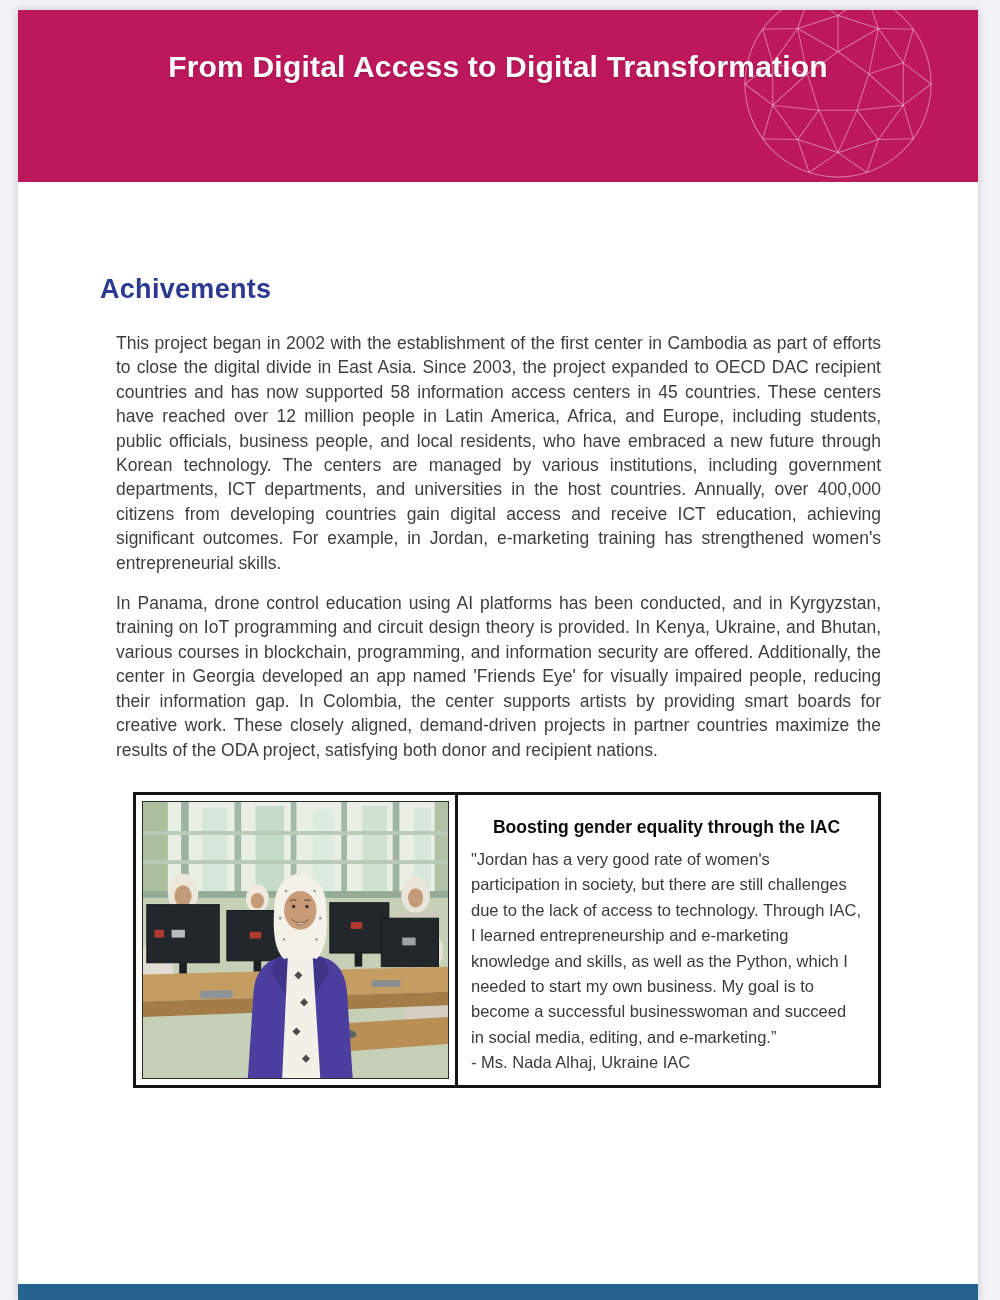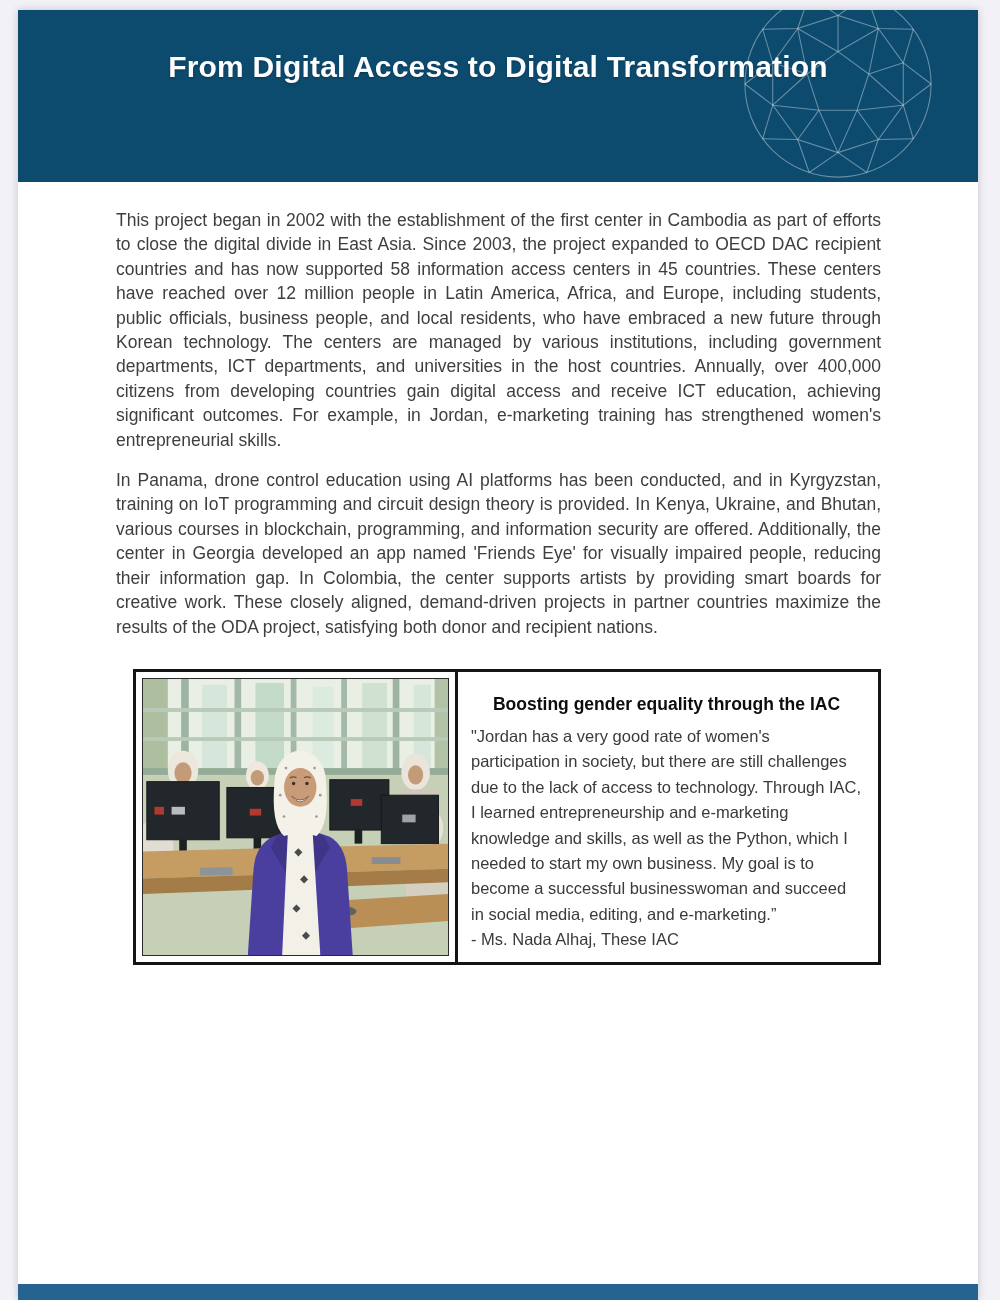--- a/index.html
+++ b/index.html
@@ -19,21 +19,21 @@
     left: 18px; top: 10px;
     width: 960px; height: 1290px;
     background: #ffffff;
     box-shadow: 0 0 7px rgba(60,60,80,0.25);
     overflow: hidden;
   }
   
   .header-band {
     position: relative;
     width: 100%; height: 172px;
-    background: #0c4a6e;
+    background: #be185d;
     overflow: hidden;
   }
   .header-title {
     position: relative;
     z-index: 2;
     padding-top: 33px;
     text-align: center;
     color: #fdfdfd;
     font-size: 30px;
     font-weight: 700;
@@ -150,20 +150,21 @@
           <path d="M166.6,121.6 L176.9,155.9 M166.6,121.6 L195,100"></path>
           <path d="M166.6,78.4 L195,100 M166.6,78.4 L176.9,44.1"></path>
         </svg>
       </div>
       <div class="header-title">
         <div>From Digital Access to Digital Transformation</div>
       </div>
     </div>
 
     <div class="content">
+      <h1 class="section-heading">Achivements</h1>
 
       <div class="body-copy">
         <p>This project began in 2002 with the establishment of the first center in Cambodia as part of efforts to close the digital divide in East Asia. Since 2003, the project expanded to OECD DAC recipient countries and has now supported 58 information access centers in 45 countries. These centers have reached over 12 million people in Latin America, Africa, and Europe, including students, public officials, business people, and local residents, who have embraced a new future through Korean technology. The centers are managed by various institutions, including government departments, ICT departments, and universities in the host countries. Annually, over 400,000 citizens from developing countries gain digital access and receive ICT education, achieving significant outcomes. For example, in Jordan, e-marketing training has strengthened women's entrepreneurial skills.</p>
         <p>In Panama, drone control education using AI platforms has been conducted, and in Kyrgyzstan, training on IoT programming and circuit design theory is provided. In Kenya, Ukraine, and Bhutan, various courses in blockchain, programming, and information security are offered. Additionally, the center in Georgia developed an app named 'Friends Eye' for visually impaired people, reducing their information gap. In Colombia, the center supports artists by providing smart boards for creative work. These closely aligned, demand-driven projects in partner countries maximize the results of the ODA project, satisfying both donor and recipient nations.</p>
       </div>
 
 
       <div class="card">
         <div class="card-photo-cell">
 
@@ -247,20 +248,20 @@
               <circle cx="144" cy="120" r="1.4"></circle>
                 <circle cx="186" cy="120" r="1.4"></circle>
               <circle cx="148" cy="142" r="1.4"></circle>
                 <circle cx="182" cy="142" r="1.4"></circle>
             </g>
           </svg>
         </div>
         <div class="card-text-cell">
           <div class="card-title">Boosting gender equality through the IAC</div>
           <div class="card-quote">"Jordan has a very good rate of women's participation in society, but there are still challenges due to the lack of access to technology. Through IAC, I learned entrepreneurship and e-marketing knowledge and skills, as well as the Python, which I needed to start my own business. My goal is to become a successful businesswoman and succeed in social media, editing, and e-marketing.”</div>
-          <div class="card-attribution">- Ms. Nada Alhaj, These IAC</div>
+          <div class="card-attribution">- Ms. Nada Alhaj, Ukraine IAC</div>
         </div>
       </div>
     </div>
 
     <div class="footer-band"></div>
   </div>
 </div>
 
 </body></html>

